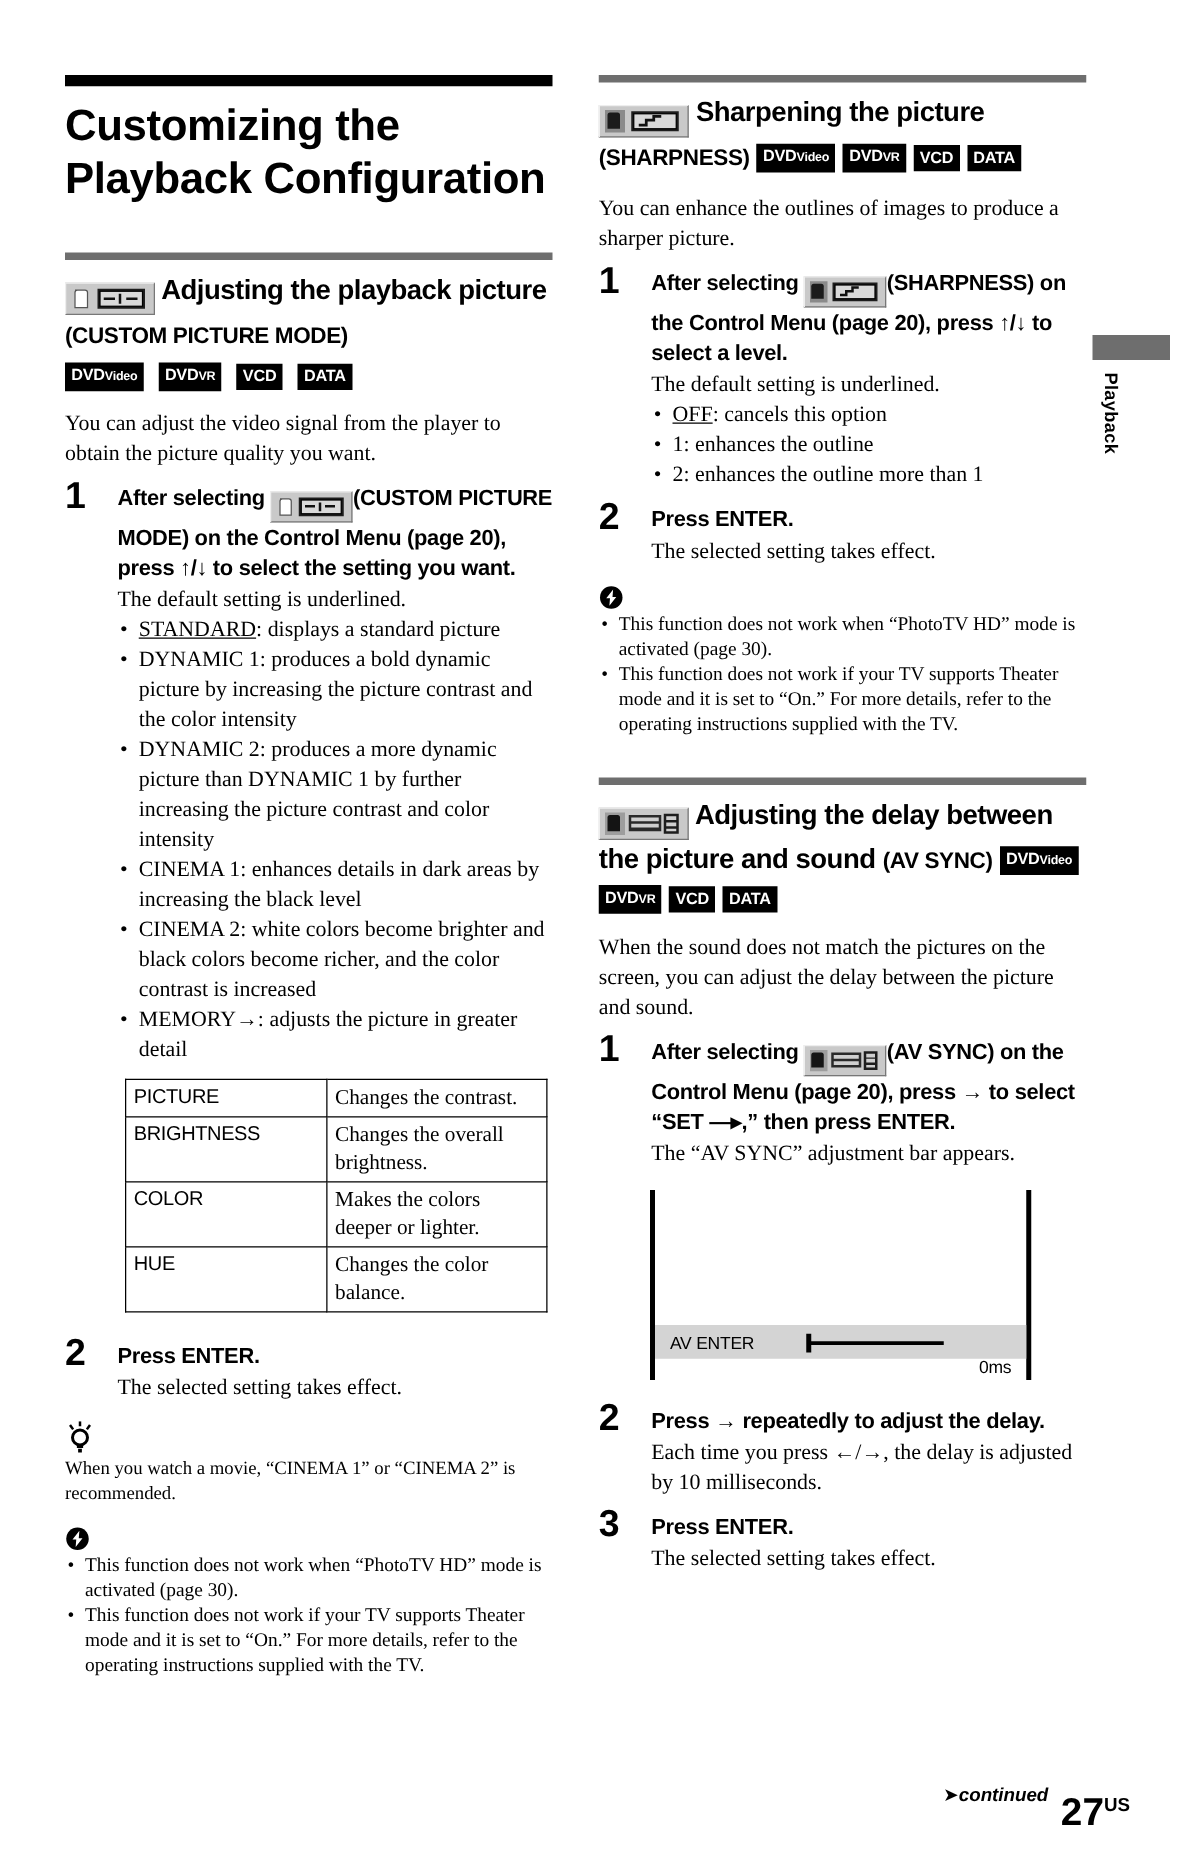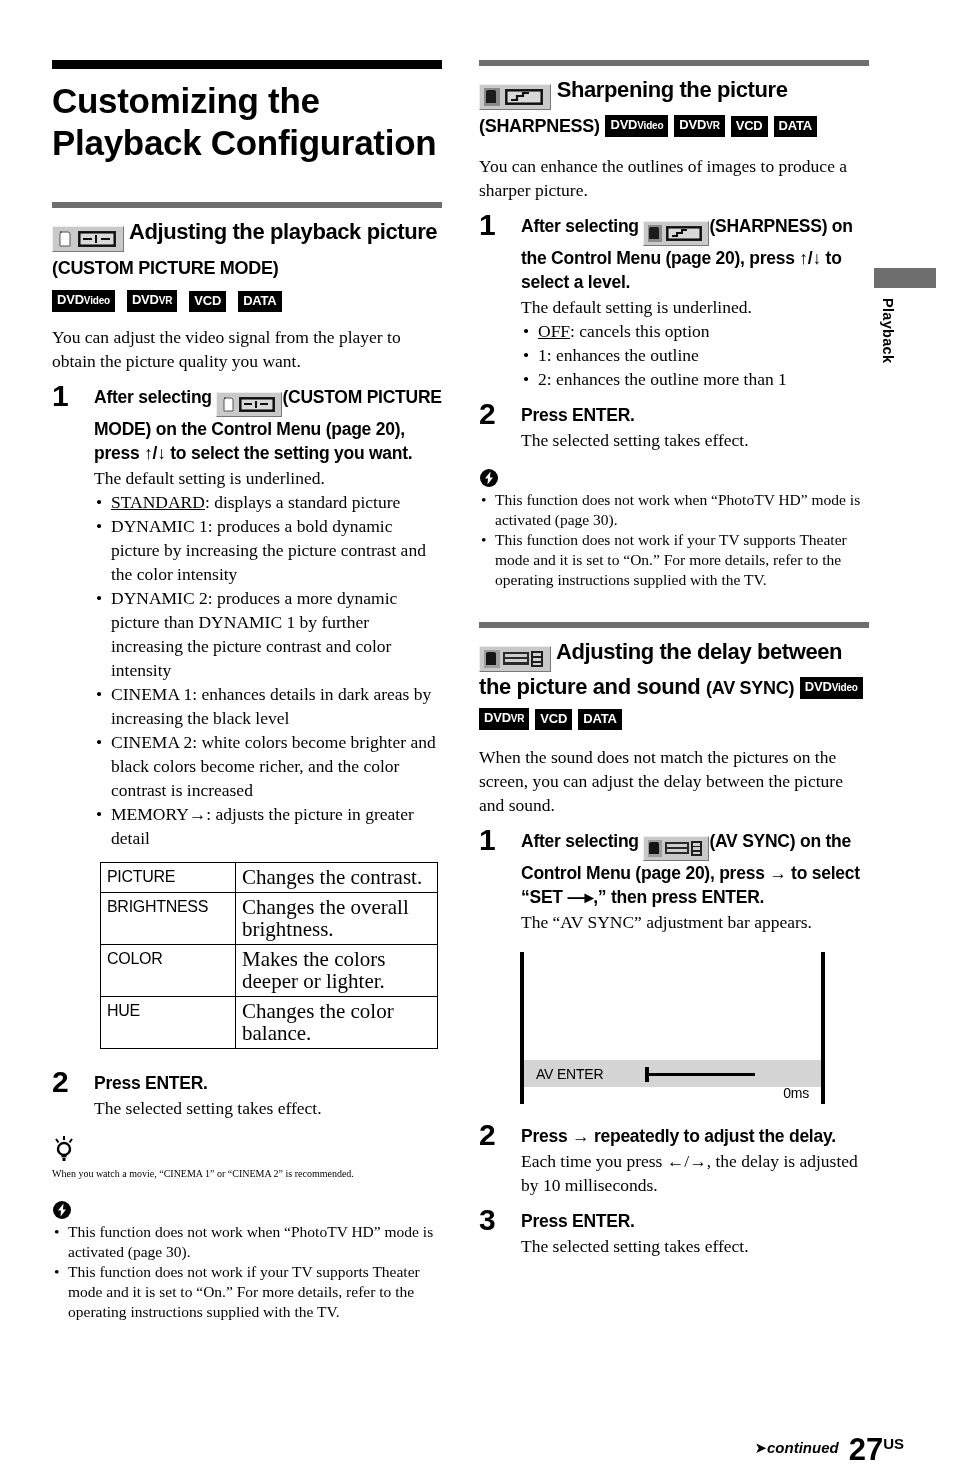--- a/index.html
+++ b/index.html
@@ -143,45 +143,45 @@
   
   table.settings {
     border-collapse: collapse;
     margin: 12px 0 0 48px;
     width: 338px;
   }
   table.settings td {
     border: 1px solid #000;
     padding: 3px 6px 4px 6px;
     vertical-align: top;
-    font-size: 21px;
+    font-size: 17px;
     line-height: 22px;
   }
   table.settings td.key {
     font-family: "Liberation Sans", sans-serif;
     font-size: 16px;
-    width: 135px;
+    width: 161px;
     letter-spacing: -0.3px;
   }
 
   
   .icon-row { margin-top: 16px; line-height: 0; }
   .note-list { list-style: none; margin: 2px 0 0 0; padding: 0; }
   .note-list li {
     position: relative;
     padding-left: 16px;
     font-size: 15.5px;
     line-height: 20px;
   }
   .note-list li::before {
     content: "\2022";
     position: absolute;
     left: 2px; top: 0;
   }
-  .tip-text { font-size: 10px; line-height: 20px; margin: 2px 0 0 0; }
+  .tip-text { font-size: 15px; line-height: 20px; margin: 2px 0 0 0; }
 
   
   .osd {
     position: relative;
     margin: 18px 0 0 41px;
     width: 305px;
     height: 152px;
   }
   .osd .edge {
     position: absolute;
@@ -265,21 +265,21 @@
     bottom: 18px;
     display: flex;
     align-items: flex-end;
   }
   .footer .cont {
     font-family: "Liberation Sans", sans-serif;
     font-style: italic;
     font-weight: bold;
     font-size: 15px;
     margin-right: 10px;
-    margin-bottom: 8px;
+    margin-bottom: 20px;
     white-space: nowrap;
   }
   .footer .pno {
     font-family: "Liberation Sans", sans-serif;
     font-weight: bold;
     font-size: 31px;
     line-height: 31px;
   }
   .footer .pno sup {
     font-size: 15px;

